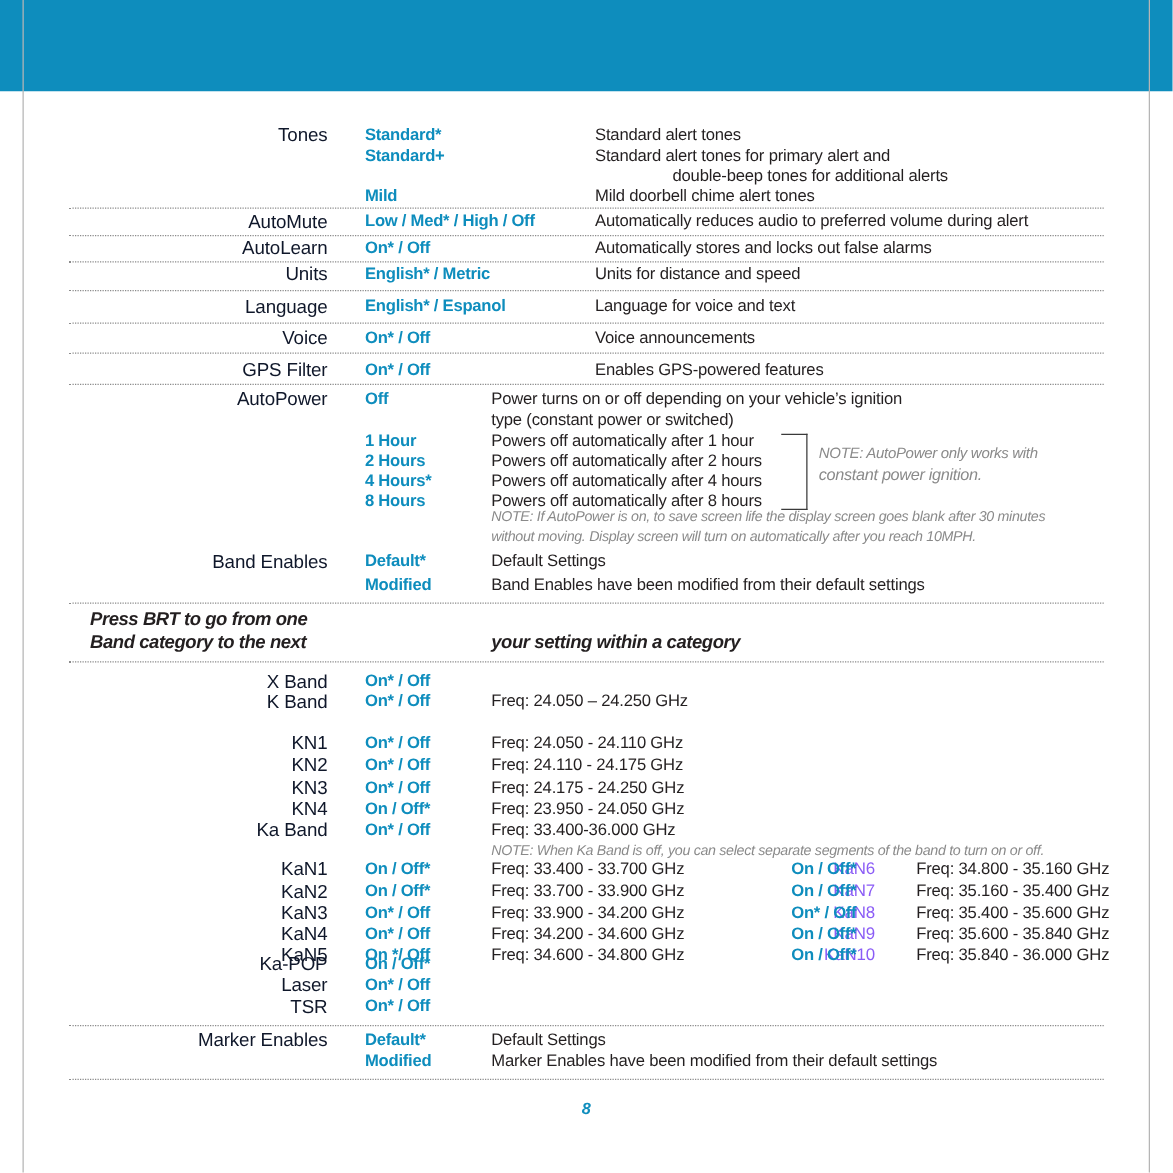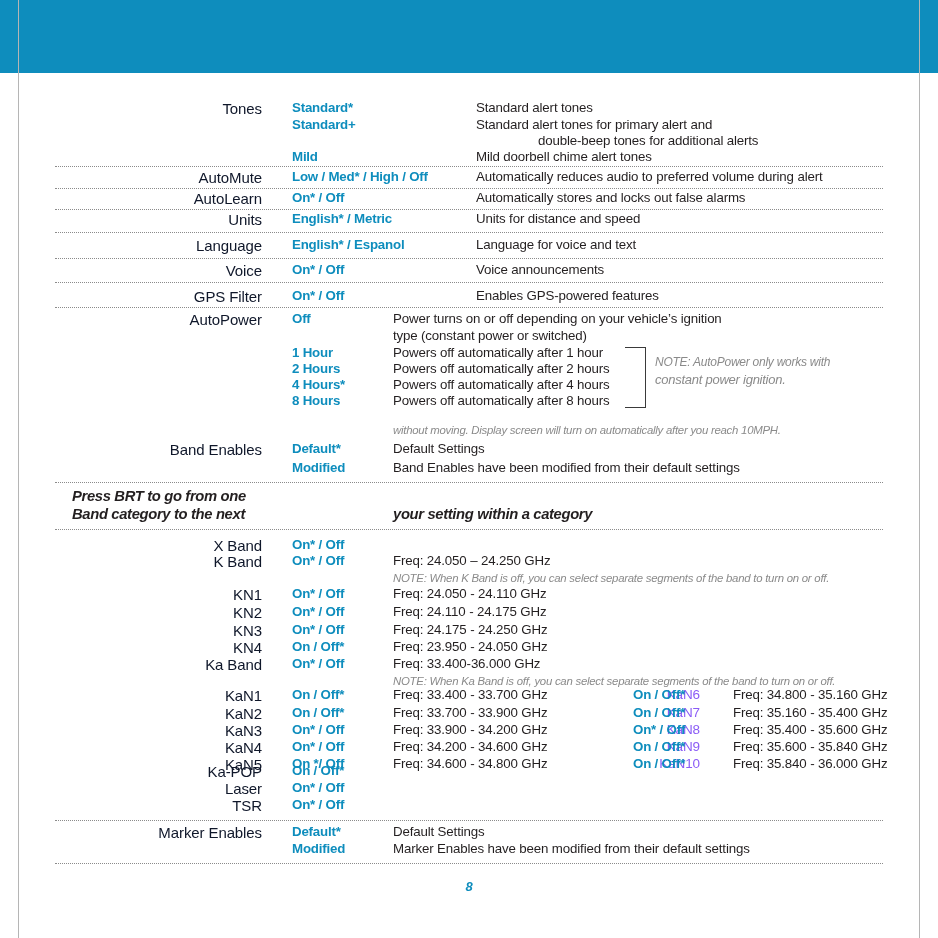--- a/index.html
+++ b/index.html
@@ -106,20 +106,21 @@
   <div class="desc2" style="top:361px">Powers off automatically after 2 hours</div>
   <div class="opt" style="top:377px">4 Hours*</div>
   <div class="desc2" style="top:377px">Powers off automatically after 4 hours</div>
   <div class="opt" style="top:393px">8 Hours</div>
   <div class="desc2" style="top:393px">Powers off automatically after 8 hours</div>
 
   <div class="bracket"></div>
   <div class="note" style="top:355px;left:655px;font-size:12px">NOTE: AutoPower only works with</div>
   <div class="note" style="top:372px;left:655px;font-size:13px">constant power ignition.</div>
 
+  <div class="note" style="top:408px;left:393px">NOTE: If AutoPower is on, to save screen life the display screen goes blank after 30 minutes</div>
   <div class="note" style="top:424px;left:393px">without moving. Display screen will turn on automatically after you reach 10MPH.</div>
 
   <div class="lbl" style="top:441px">Band Enables</div>
   <div class="opt" style="top:441px">Default*</div>
   <div class="desc2" style="top:441px">Default Settings</div>
   <div class="opt" style="top:460px">Modified</div>
   <div class="desc2" style="top:460px">Band Enables have been modified from their default settings</div>
   <div class="rule" style="top:482px"></div>
 
   <div class="bighdr" style="top:487px;left:72px">Press BRT to go from one</div>
@@ -127,21 +128,20 @@
   <div class="bighdr" style="top:505px;left:393px">your setting within a category</div>
   <div class="rule" style="top:529px"></div>
 
   <div class="lbl" style="top:537px">X Band</div>
   <div class="opt" style="top:537px">On* / Off</div>
 
   <div class="lbl" style="top:553px">K Band</div>
   <div class="opt" style="top:553px">On* / Off</div>
   <div class="desc2" style="top:553px">Freq: 24.050 – 24.250 GHz</div>
 
-  <div class="note" style="top:572px;left:393px">NOTE: When K Band is off, you can select separate  segments of the band to turn on or off.</div>
 
   <div class="lbl" style="top:586px">KN1</div>
   <div class="opt" style="top:586px">On* / Off</div>
   <div class="desc2" style="top:586px">Freq: 24.050 - 24.110 GHz</div>
 
   <div class="lbl" style="top:604px">KN2</div>
   <div class="opt" style="top:604px">On* / Off</div>
   <div class="desc2" style="top:604px">Freq: 24.110 - 24.175 GHz</div>
 
   <div class="lbl" style="top:622px">KN3</div>

